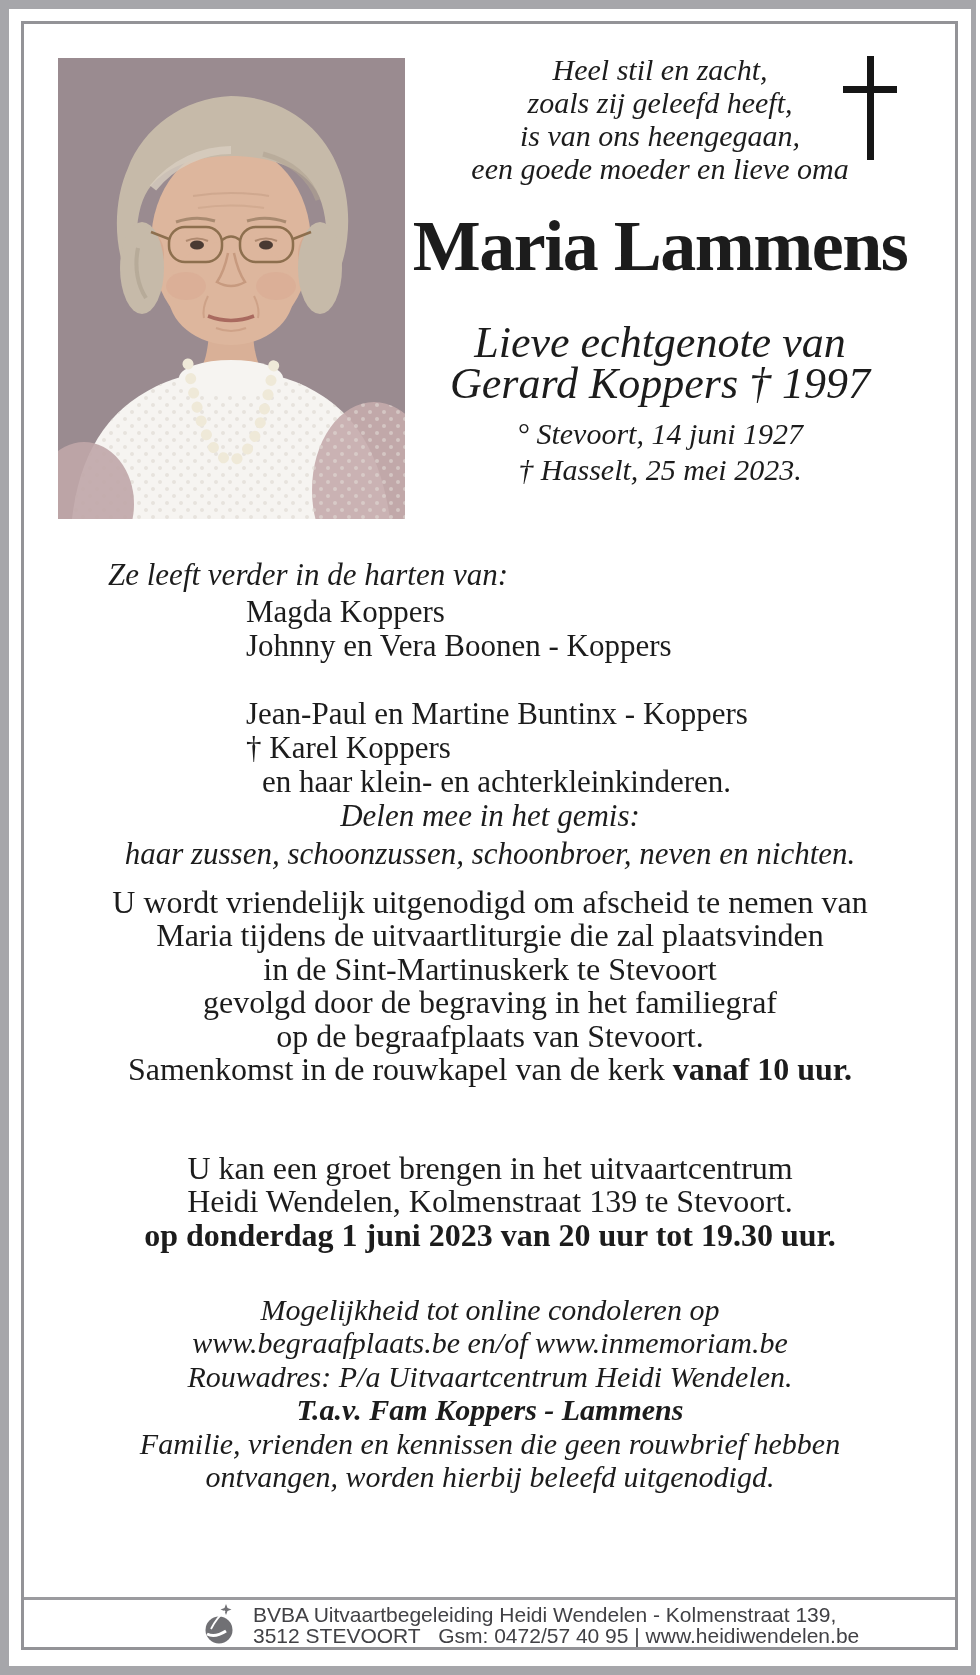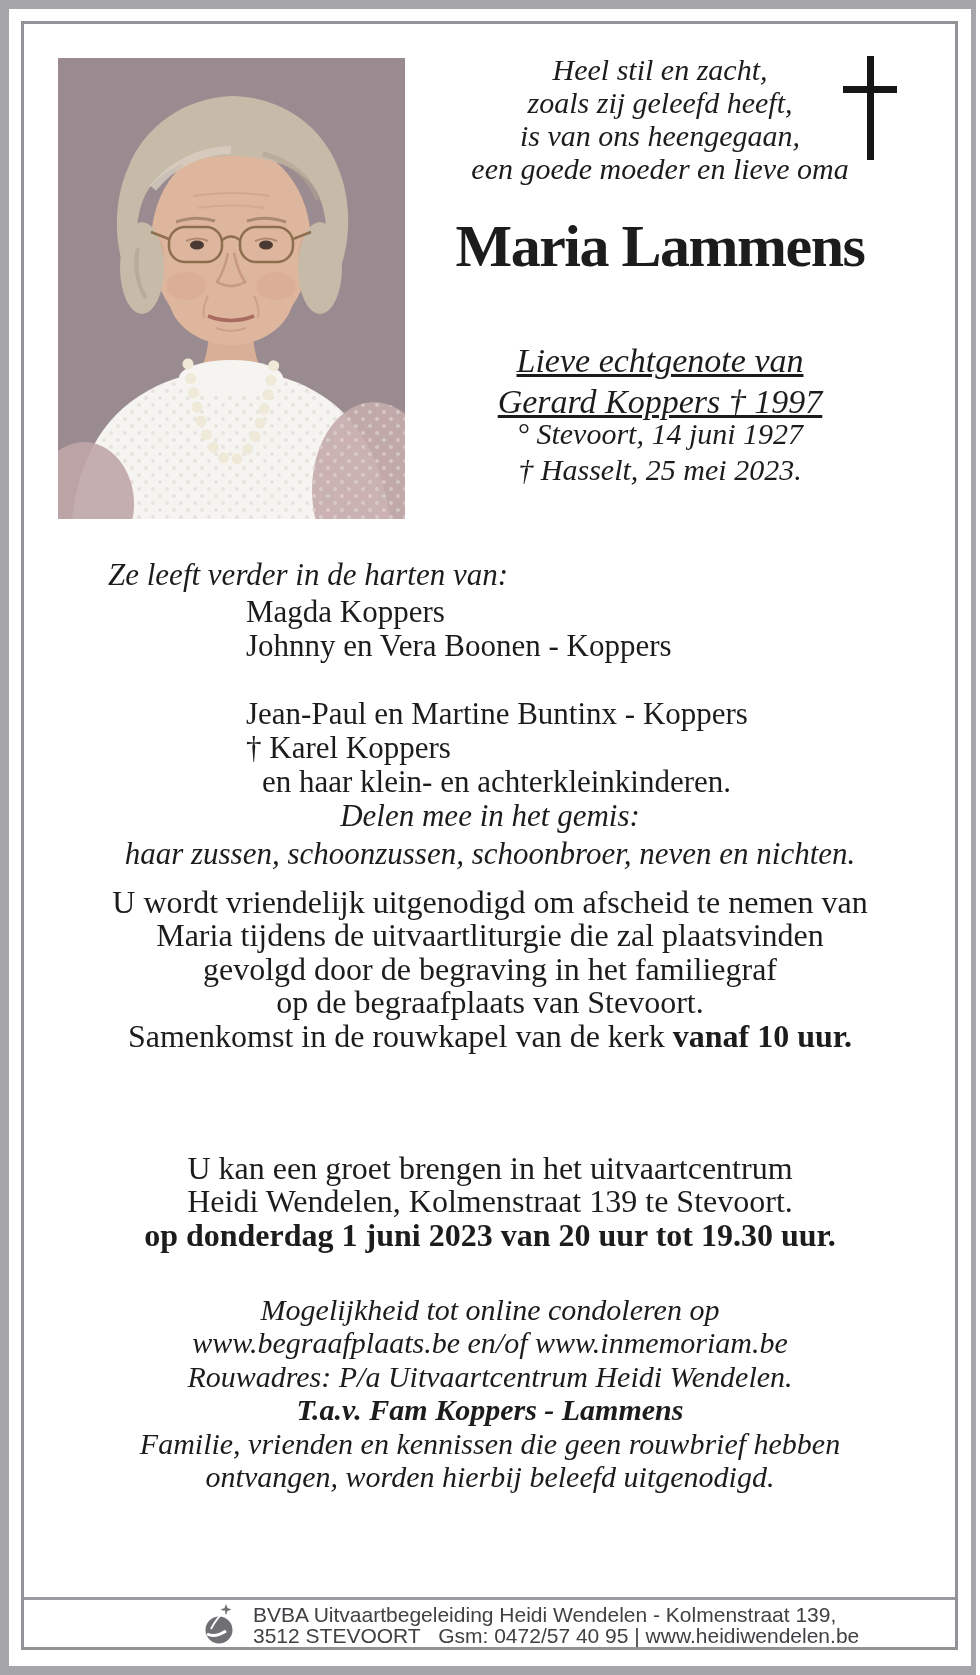--- a/index.html
+++ b/index.html
@@ -7,23 +7,23 @@
         font-family:"Liberation Serif",serif;color:#1c1c1c;}
   .abs{position:absolute;}
   .outer-frame{left:0;top:0;width:980px;height:1675px;box-sizing:border-box;
                border:9px solid #a6a6aa;}
   .inner-frame{left:21px;top:21px;width:937px;height:1629px;box-sizing:border-box;
                border:3px solid #939397;}
   .it{font-style:italic;}
   .b{font-weight:bold;}
   .nw{white-space:nowrap;}
   .poem{left:400px;top:53px;width:520px;font-size:30px;line-height:33px;font-style:italic;text-align:center;}
-  .name{left:400px;top:213px;width:520px;font-size:60px;line-height:66px;font-weight:bold;
+  .name{left:400px;top:213px;width:520px;font-size:72px;line-height:66px;font-weight:bold;
         letter-spacing:-1.5px;text-align:center;margin:0;}
-  .spouse{left:400px;top:340px;width:520px;font-size:34px;line-height:41px;font-style:italic;text-align:center;text-decoration:underline;}
+  .spouse{left:400px;top:322px;width:520px;font-size:44px;line-height:41px;font-style:italic;text-align:center;}
   .dates{left:400px;top:416px;width:520px;font-size:30px;line-height:36px;font-style:italic;text-align:center;}
   .fam{font-size:31px;line-height:34px;}
   .block{left:30px;width:920px;text-align:center;}
   .para{font-size:32px;line-height:33.4px;}
   .para-it{font-size:30px;line-height:33.4px;font-style:italic;}
   .rule{left:24px;top:1597px;width:931px;height:3px;background:#9b9b9f;}
   .footer-text{left:253px;top:1604px;font-family:"Liberation Sans",sans-serif;
                font-size:21px;line-height:21px;color:#414145;}
   .portrait{left:58px;top:58px;}
   .cross{left:843px;top:56px;}
@@ -130,20 +130,21 @@
   <div class="abs fam nw" style="left:246px;top:629px;">Johnny en Vera Boonen - Koppers</div>
   <div class="abs fam nw" style="left:246px;top:697px;">Jean-Paul en Martine Buntinx - Koppers</div>
   <div class="abs fam nw" style="left:246px;top:731px;">† Karel Koppers</div>
   <div class="abs fam nw" style="left:262px;top:765px;">en haar klein- en achterkleinkinderen.</div>
   <div class="abs fam it block nw" style="top:799px;">Delen mee in het gemis:</div>
   <div class="abs fam it block nw" style="top:837px;">haar zussen, schoonzussen, schoonbroer, neven en nichten.</div>
 
   <div class="abs block para" style="top:886px;">
     <div class="nw">U wordt vriendelijk uitgenodigd om afscheid te nemen van</div>
     <div class="nw">Maria tijdens de uitvaartliturgie die zal plaatsvinden</div>
+    <div class="nw">in de Sint-Martinuskerk te Stevoort</div>
     <div class="nw">gevolgd door de begraving in het familiegraf</div>
     <div class="nw">op de begraafplaats van Stevoort.</div>
     <div class="nw"><span>Samenkomst in de rouwkapel van de kerk </span><span class="b">vanaf 10 uur.</span></div>
   </div>
 
   <div class="abs block para" style="top:1152px;">
     <div class="nw">U kan een groet brengen in het uitvaartcentrum</div>
     <div class="nw">Heidi Wendelen, Kolmenstraat 139 te Stevoort.</div>
     <div class="nw b">op donderdag 1 juni 2023 van 20 uur tot 19.30 uur.</div>
   </div>

